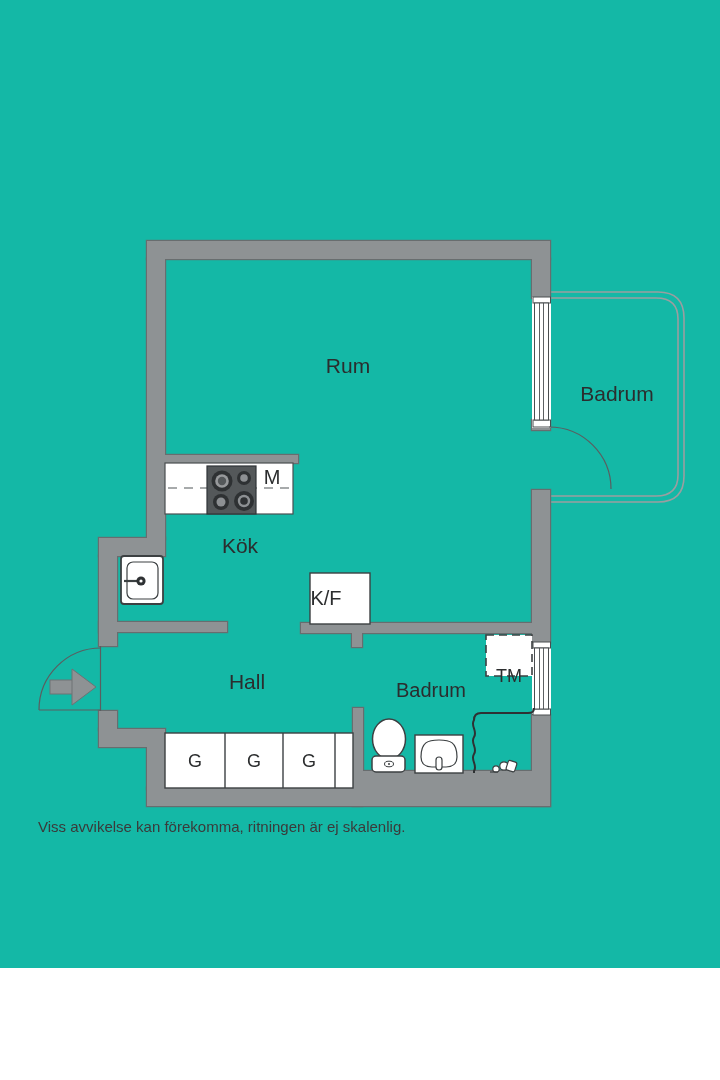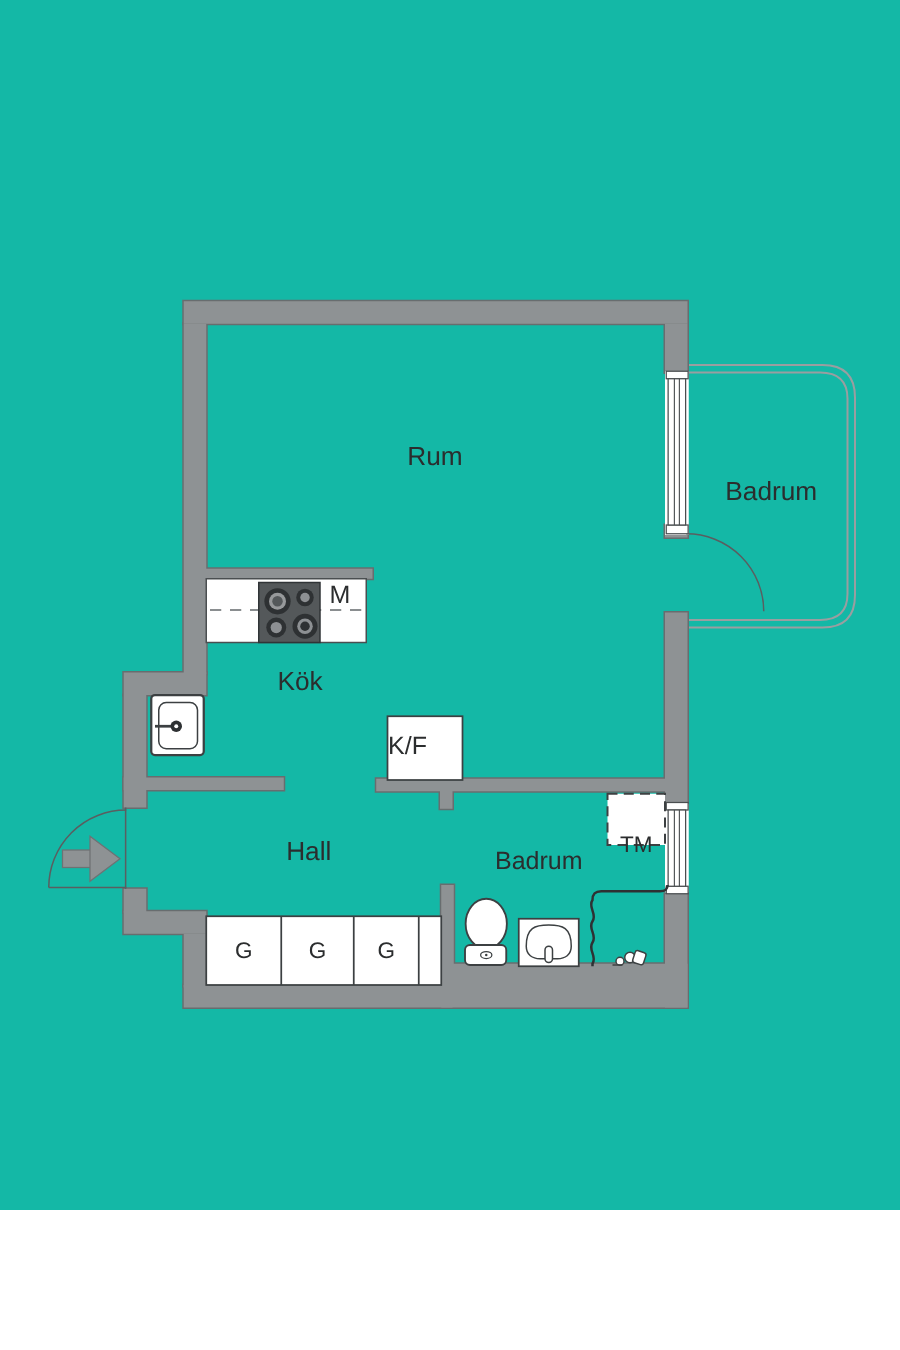--- a/index.html
+++ b/index.html
@@ -163,13 +163,14 @@
   <div class="lbl lbl-badrum" style="left:431px;top:690px;">Badrum</div>
 
   <div class="lbl lbl-appl" style="left:272px;top:477px;">M</div>
   <div class="lbl lbl-appl" style="left:326px;top:598px;">K/F</div>
   <div class="lbl lbl-small" style="left:509px;top:676px;">TM</div>
 
   <div class="lbl lbl-small" style="left:195px;top:761px;">G</div>
   <div class="lbl lbl-small" style="left:254px;top:761px;">G</div>
   <div class="lbl lbl-small" style="left:309px;top:761px;">G</div>
 
+  <div class="disclaimer">Viss avvikelse kan förekomma, ritningen är ej skalenlig.</div>
 </div>
 
 </body></html>

